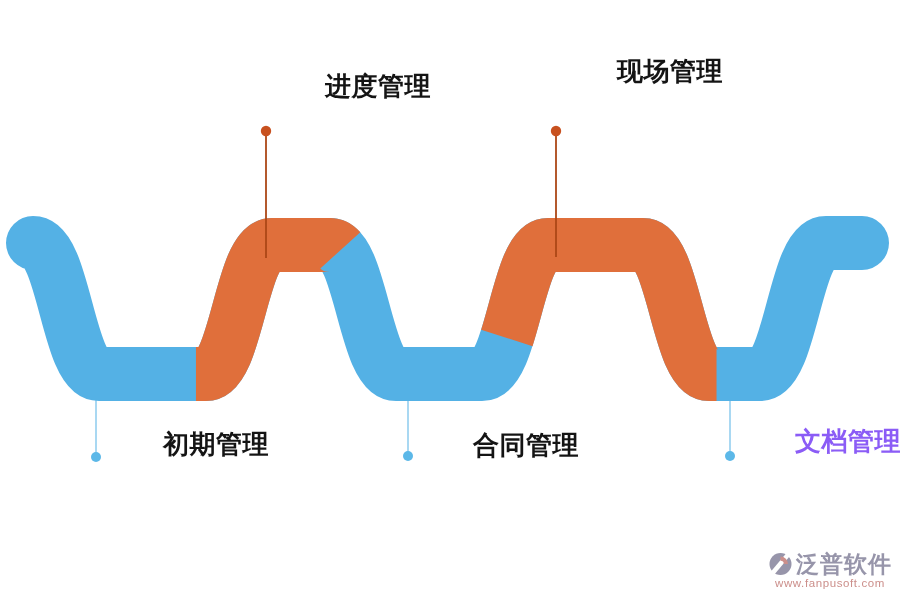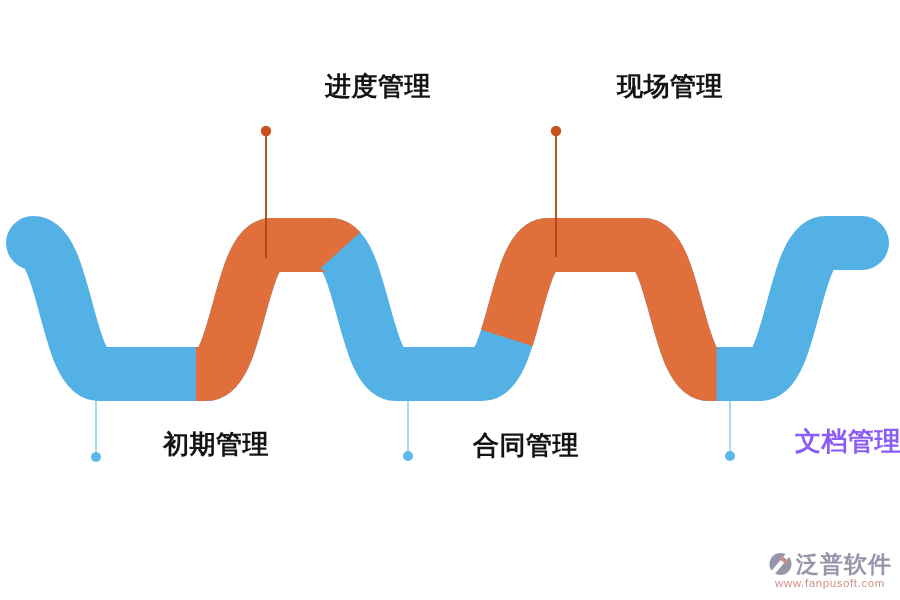--- a/index.html
+++ b/index.html
@@ -40,21 +40,21 @@
     <line x1="556" y1="136" x2="556" y2="257" stroke-width="1.8" stroke="#AC4717"></line>
 
     <circle cx="266" cy="131" r="5.2" fill="#C8511F"></circle>
     <circle cx="556" cy="131" r="5.2" fill="#C8511F"></circle>
     <circle cx="96" cy="457" r="5" fill="#5CB8E8"></circle>
     <circle cx="408" cy="456" r="5" fill="#5CB8E8"></circle>
     <circle cx="730" cy="456" r="5" fill="#5CB8E8"></circle>
   </svg>
 
   <div class="node-label" style="left: 325px; top: 73px; color: rgb(20, 20, 20);">进度管理</div>
-  <div class="node-label" style="left: 617px; top: 73px; color: rgb(20, 20, 20);">现场管理</div>
+  <div class="node-label" style="left: 617px; top: 58px; color: rgb(20, 20, 20);">现场管理</div>
   <div class="node-label" style="left: 163px; top: 431px; color: rgb(20, 20, 20);">初期管理</div>
   <div class="node-label" style="left: 473px; top: 432px; color: rgb(20, 20, 20);">合同管理</div>
   <div class="node-label" style="left: 795px; top: 428px; color: #8b5cf6;">文档管理</div>
 
   <div class="watermark">
     <div class="wm-row">
       <svg width="25" height="26" viewBox="0 0 25 26">
         <circle cx="12.5" cy="13" r="11" fill="#9795AA"></circle>
         <rect x="-5" y="10.5" width="35" height="4.6" fill="#ffffff" transform="rotate(-50 12.5 13)"></rect>
         <path d="M 12.5 5.5 A 7.5 7.5 0 0 1 20 13 L 15.8 13 A 3.3 3.3 0 0 0 12.5 9.7 Z" fill="#CC8F8B"></path>

